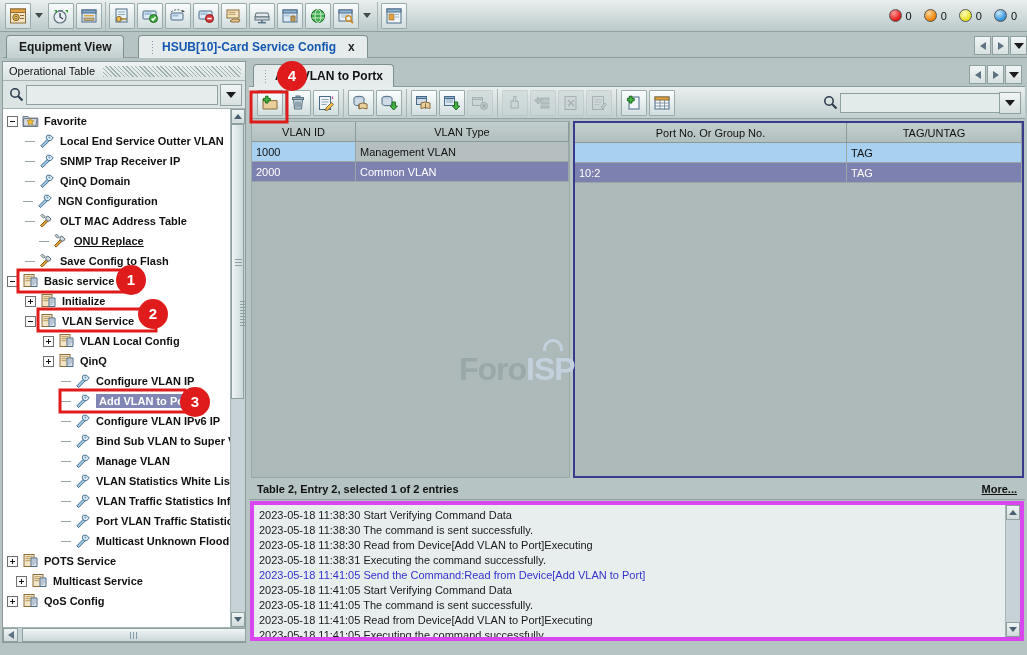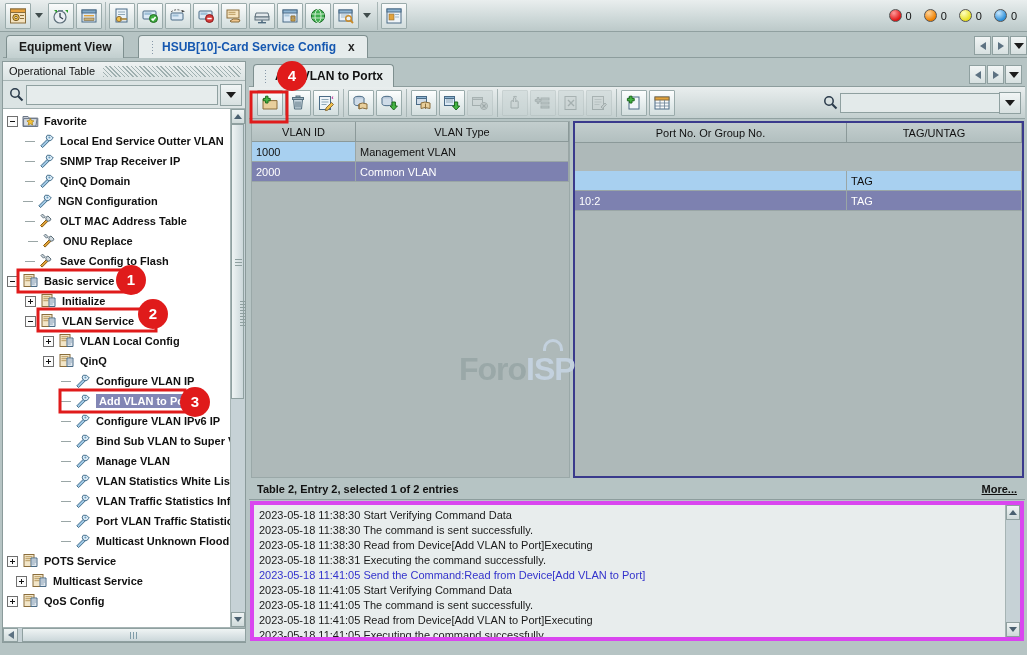--- a/index.html
+++ b/index.html
@@ -252,21 +252,21 @@
     display: flex; align-items: center; justify-content: center;
   }
 
   
   .tables-area {
     position: relative; height: 359px; background: #b6c4c4;
     display: flex; padding: 2px 2px 0 2px;
   }
   .tablebox { position: relative; display: flex; flex-direction: column; }
   .tablebox.left { width: 319px; border: 1px solid #9aa8a8; background: #aeb9b9; }
-  .tablebox.right { width: 451px; margin-left: 3px; border: 2px solid #3a3a8c; background: #aeb9b9; gap: 28px; }
+  .tablebox.right { width: 451px; margin-left: 3px; border: 2px solid #3a3a8c; background: #aeb9b9; }
   .thead { display: flex; height: 20px; background: #b6c2c2; border-bottom: 1px solid #8b9999; }
   .th {
     display: flex; align-items: center; justify-content: center;
     font-size: 11px; color: #111; border-right: 1px solid #8b9999;
     background: linear-gradient(#c3cece,#b2bfbf);
   }
   .trow { display: flex; height: 20px; }
   .td {
     display: flex; align-items: center; padding-left: 4px;
     font-size: 11px; border-right: 1px solid #9aa6a6; border-bottom: 1px solid #9aa6a6;
@@ -551,21 +551,21 @@
           </div>
           <div class="tnode" style="padding-left: 22px;">
             <span class="elbow"></span>
             <span class="ico" style="margin-left: 2px;"><svg width="17" height="15" viewBox="0 0 17 15">
                 <path d="M2.5 12.5 l7 -7 l1.6 1.6 l-7 7 z" fill="#e0a23a" stroke="#8a5d10"></path>
                 <path d="M10 3 a2.6 2.6 0 1 0 3 3 l-3 -3 z" fill="#cfd8de" stroke="#5d6f7a"></path>
                 <path d="M3 2.6 l2.6 2.6 l1.5 -1.5 l-2.6 -2.6 z" fill="#cfd8de" stroke="#5d6f7a"></path>
               </svg></span>
             <span class="lbl">OLT MAC Address Table</span>
           </div>
-          <div class="tnode" style="padding-left: 25px;">
+          <div class="tnode" style="padding-left: 36px; text-decoration: underline;">
             <span class="elbow"></span>
             <span class="ico" style="margin-left: 2px;"><svg width="17" height="15" viewBox="0 0 17 15">
                 <path d="M2.5 12.5 l7 -7 l1.6 1.6 l-7 7 z" fill="#e0a23a" stroke="#8a5d10"></path>
                 <path d="M10 3 a2.6 2.6 0 1 0 3 3 l-3 -3 z" fill="#cfd8de" stroke="#5d6f7a"></path>
                 <path d="M3 2.6 l2.6 2.6 l1.5 -1.5 l-2.6 -2.6 z" fill="#cfd8de" stroke="#5d6f7a"></path>
               </svg></span>
             <span class="lbl">ONU Replace</span>
           </div>
           <div class="tnode" style="padding-left: 22px;">
             <span class="elbow"></span>

